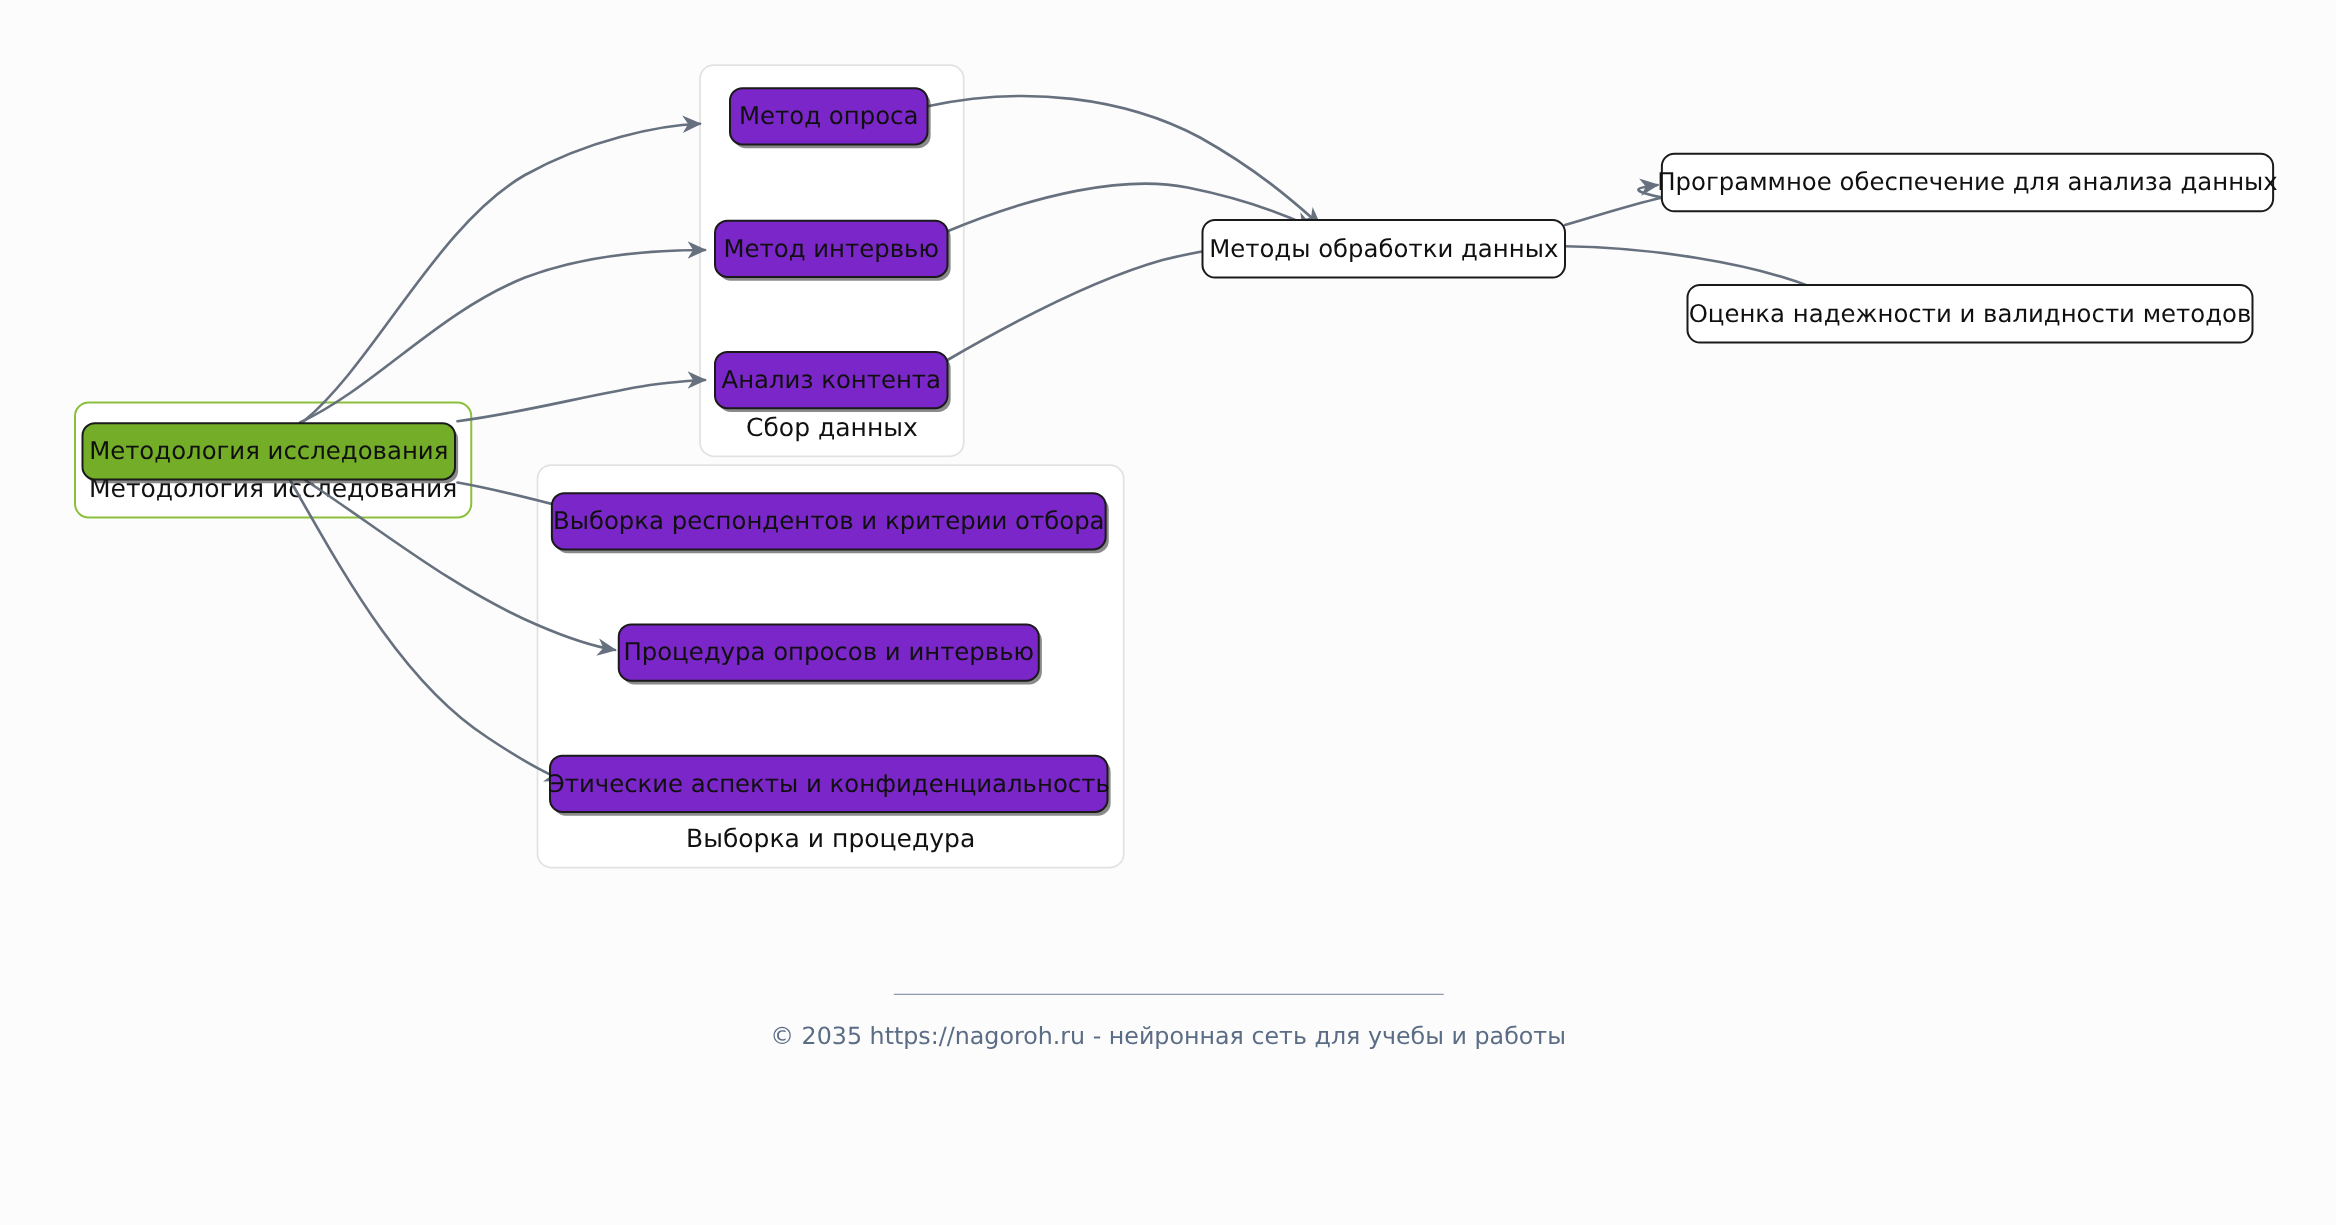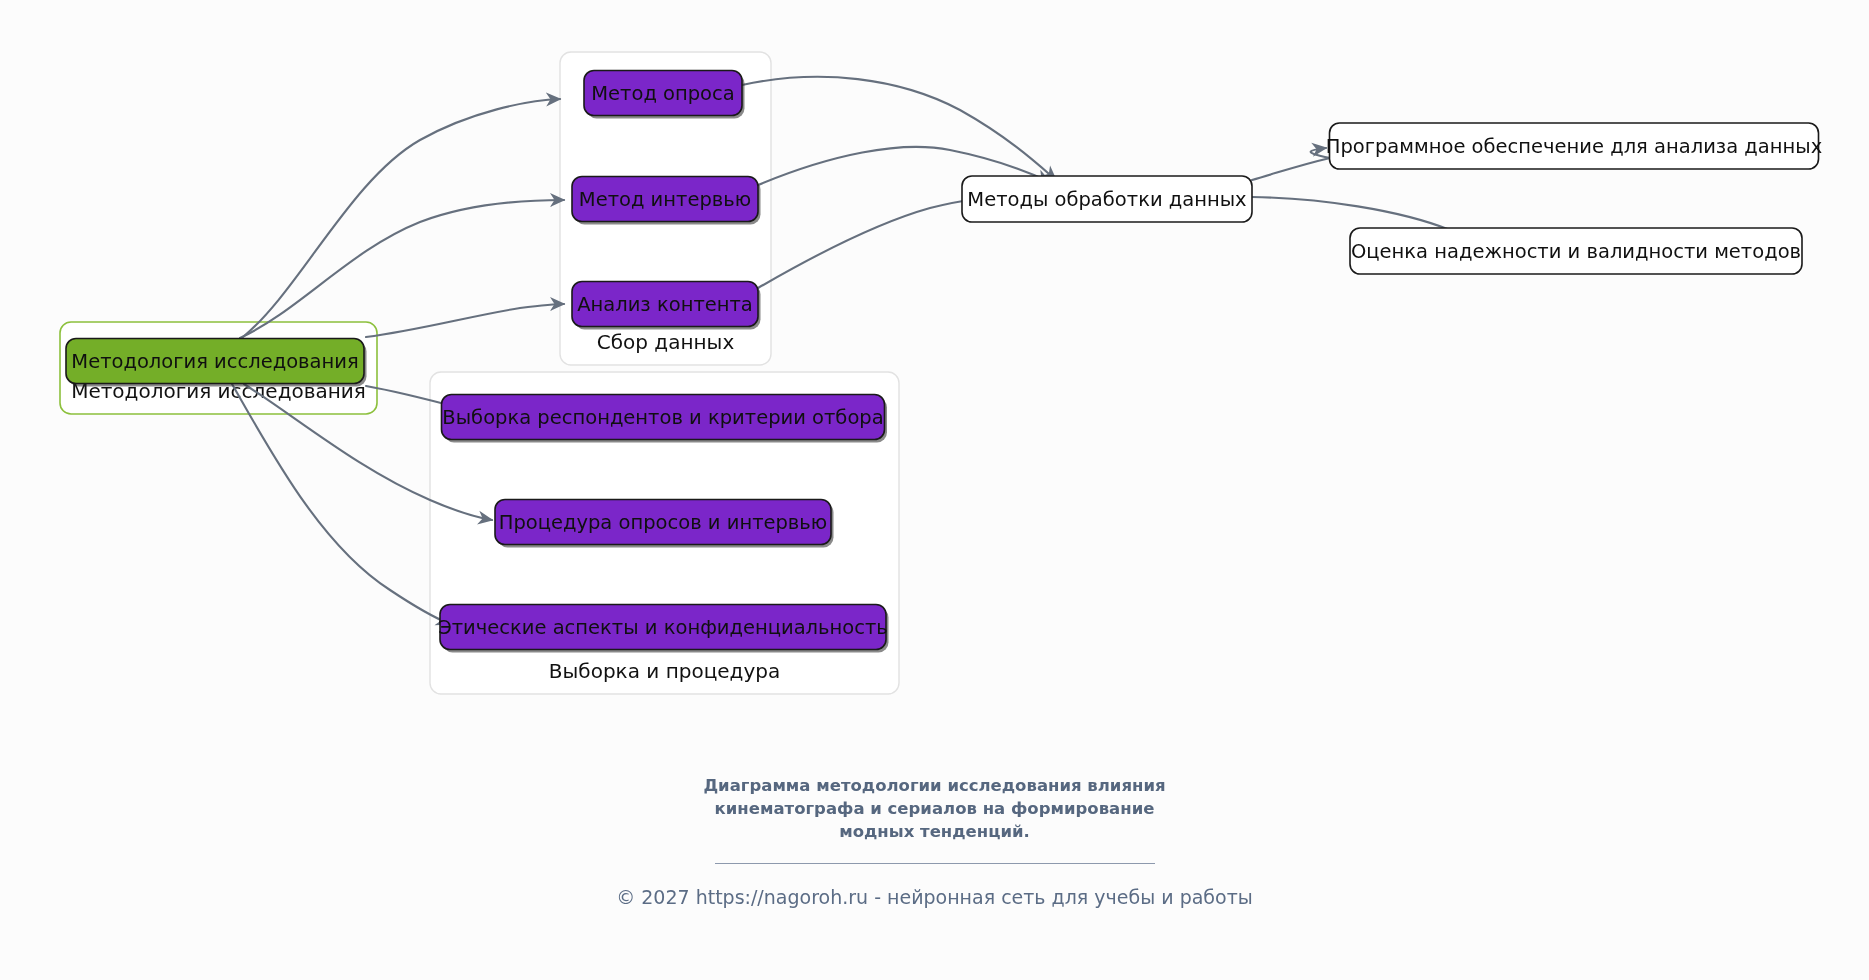--- a/index.html
+++ b/index.html
@@ -186,21 +186,16 @@
           <text x="1574" y="147" class="node-label">Программное обеспечение для анализа данных</text>
         </g>
         <g>
           <rect x="1350" y="228" width="452" height="46" rx="10" ry="10" class="node-rect plain" fill="#ffffff"></rect>
           <text x="1576" y="252" class="node-label">Оценка надежности и валидности методов</text>
         </g>
       </g>
   </svg>
 
   <div id="footer">
-    <div class="footer-title">
-      <div>Диаграмма методологии исследования влияния</div>
-      <div>кинематографа и сериалов на формирование</div>
-      <div>модных тенденций.</div>
-    </div>
     <div class="footer-divider"></div>
-    <div class="footer-copy">© 2027 https://nagoroh.ru - нейронная сеть для учебы и работы</div>
+    <div class="footer-copy">© 2035 https://nagoroh.ru - нейронная сеть для учебы и работы</div>
   </div>
 </div>
 
 </body></html>

